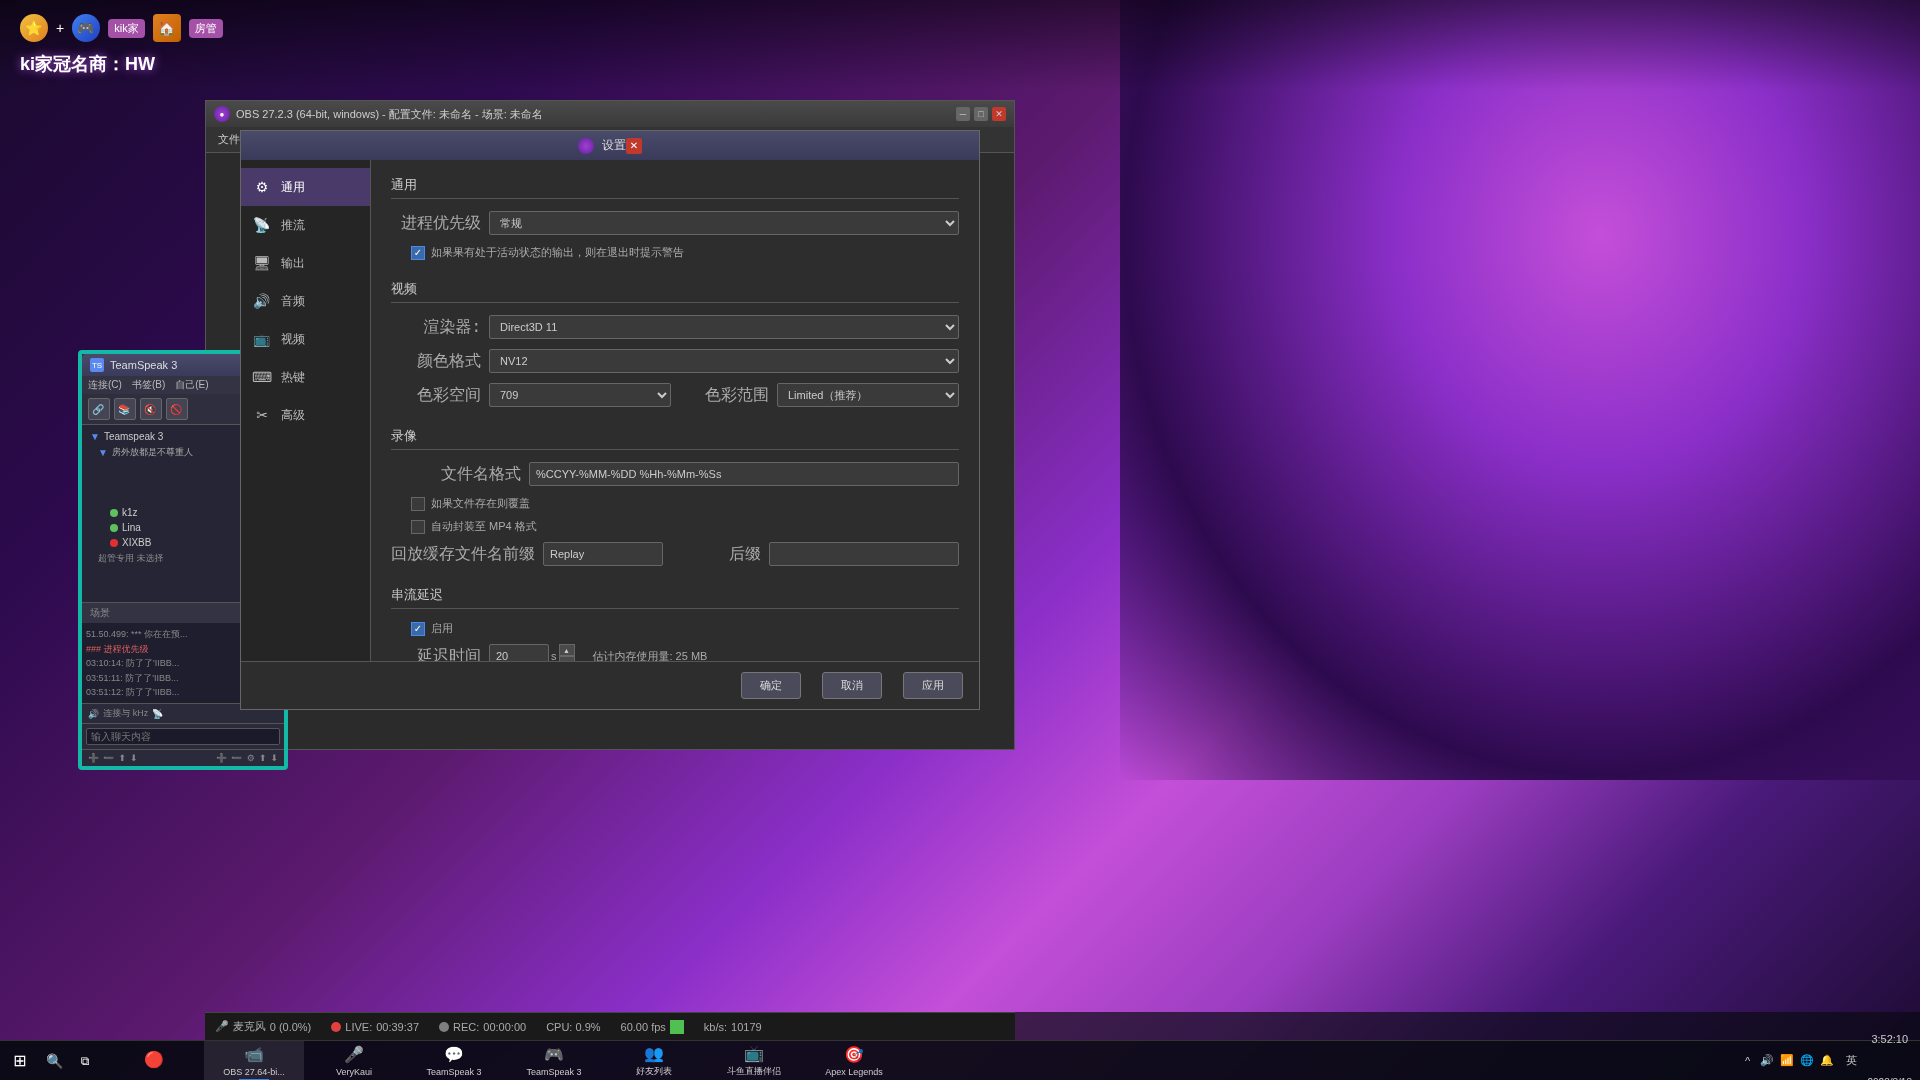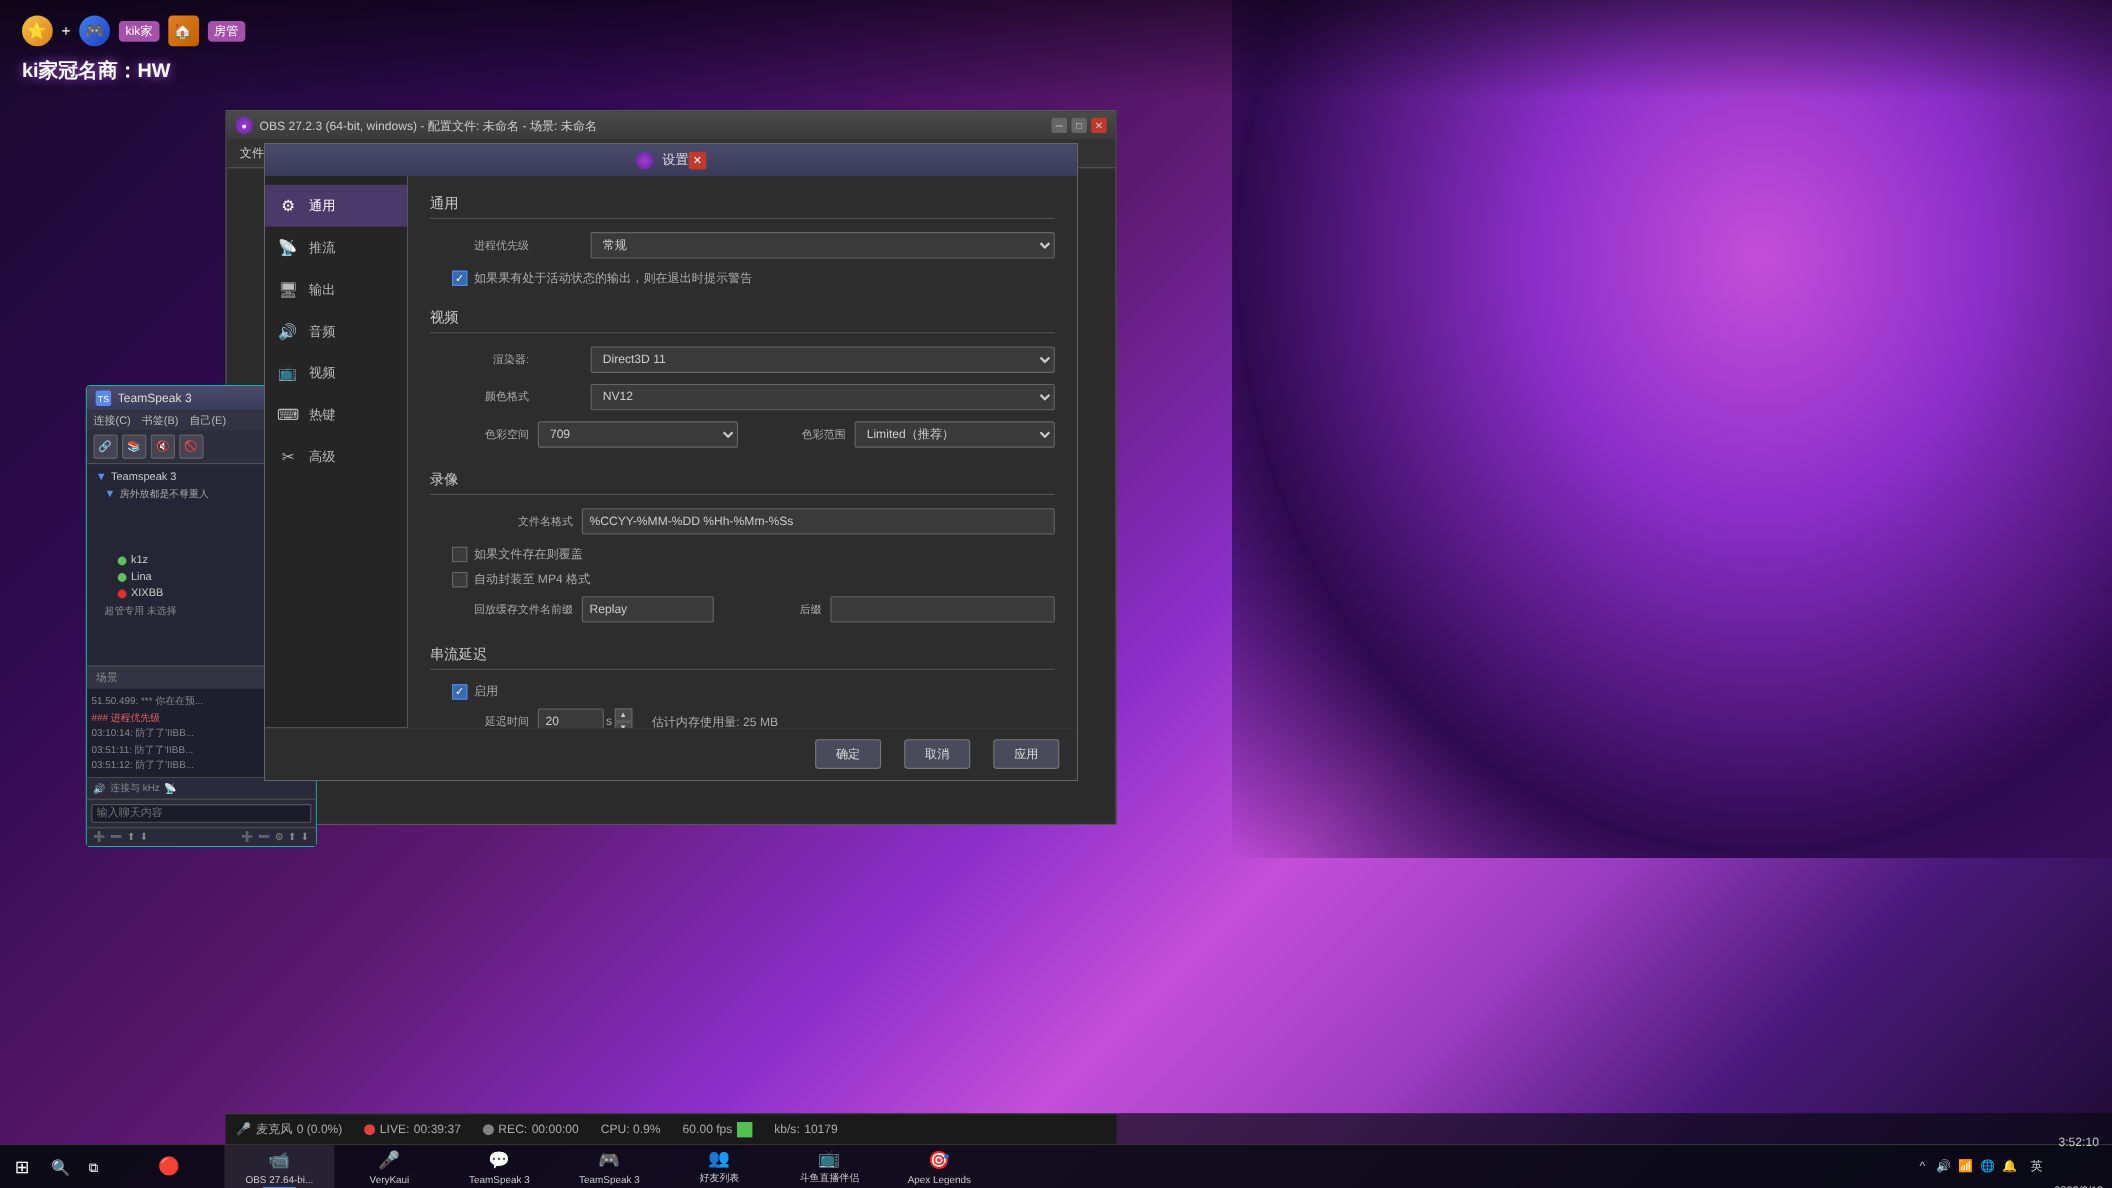--- a/index.html
+++ b/index.html
@@ -91,21 +91,21 @@
     }
 
     
     .teamspeak-window {
       position: absolute;
       left: 78px;
       top: 350px;
       width: 210px;
       height: 420px;
       background: #2a2a3a;
-      border: 1px solid #14b8a6;
+      border: 4px solid #14b8a6;
       border-radius: 4px;
       z-index: 20;
       display: flex;
       flex-direction: column;
     }
 
     .ts-titlebar {
       background: linear-gradient(to bottom, #4a4a6a, #3a3a5a);
       padding: 4px 8px;
       font-size: 11px;
@@ -431,39 +431,39 @@
 
     .settings-row {
       display: flex;
       align-items: center;
       margin-bottom: 10px;
       gap: 8px;
     }
 
     .settings-label {
       color: #aaa;
-      font-size: 10px;
+      font-size: 16px;
       min-width: 90px;
       text-align: right;
+      font-family: Liberation Mono, monospace;
     }
 
     .settings-label-wide {
       min-width: 130px;
     }
 
     .settings-select {
       flex: 1;
       background: #3a3a3a;
       border: 1px solid #666;
       color: #ccc;
       padding: 3px 6px;
       font-size: 11px;
       border-radius: 2px;
       height: 24px;
-      margin-left: 48px;
     }
 
     .settings-select-half {
       width: 200px;
       background: #3a3a3a;
       border: 1px solid #666;
       color: #ccc;
       padding: 3px 6px;
       font-size: 11px;
       border-radius: 2px;

